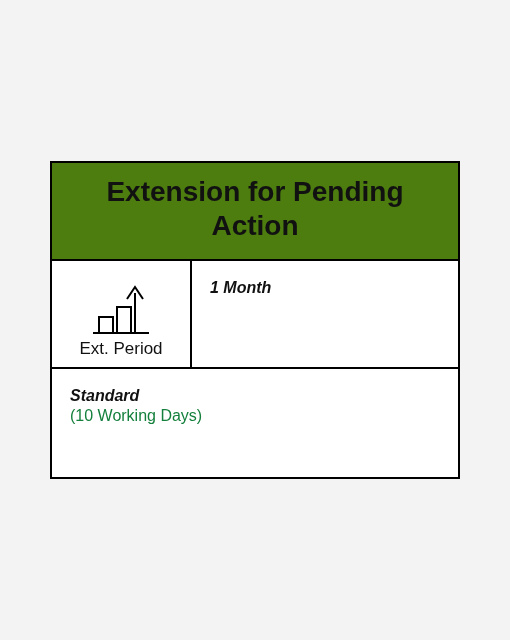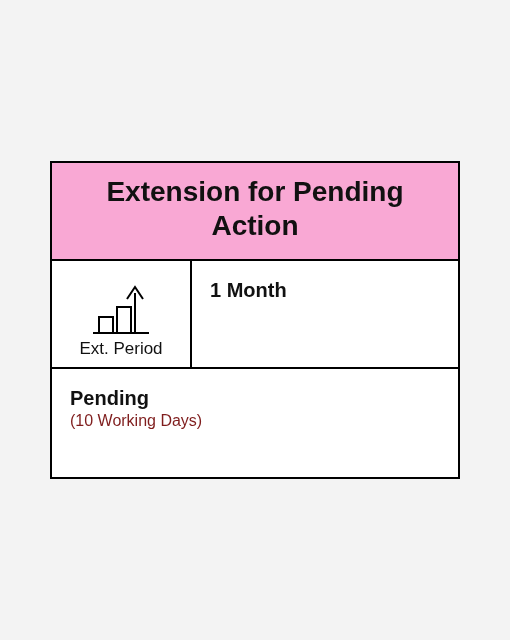--- a/index.html
+++ b/index.html
@@ -11,21 +11,21 @@
     display: flex;
     align-items: center;
     justify-content: center;
   }
   .card {
     width: 410px;
     border: 2px solid #000;
     background: #fff;
   }
   .header {
-    background: #f9a8d4;
+    background: #4d7c0f;
     border-bottom: 2px solid #000;
     text-align: center;
     padding: 12px 8px 16px;
   }
   .header-title {
     font-size: 28px;
     font-weight: 700;
     color: #111;
     line-height: 1.2;
   }
@@ -51,27 +51,28 @@
     margin-top: 2px;
   }
   .value-cell {
     flex: 1;
     padding: 18px 10px 10px 18px;
     display: flex;
     flex-direction: column;
     justify-content: flex-start;
   }
   .value-main {
-    font-size: 20px;
+    font-size: 16px;
     font-weight: 700;
     color: #111;
+    font-style: italic;
   }
   .value-sub {
     font-size: 16px;
-    color: #7f1d1d;
+    color: #15803d;
     margin-top: 2px;
   }
 </style>
 </head>
 <body>
 
 <div class="card">
   <div class="header">
     <div class="header-title">Extension for Pending Action</div>
   </div>
@@ -87,17 +88,17 @@
       </svg>
       <div class="icon-label">Ext. Period</div>
     </div>
     <div class="value-cell">
       <div class="value-main">1 Month</div>
     </div>
   </div>
 
   <div class="row">
     <div class="value-cell">
-      <div class="value-main">Pending</div>
+      <div class="value-main">Standard</div>
       <div class="value-sub">(10 Working Days)</div>
     </div>
   </div>
 </div>
 
 </body></html>

